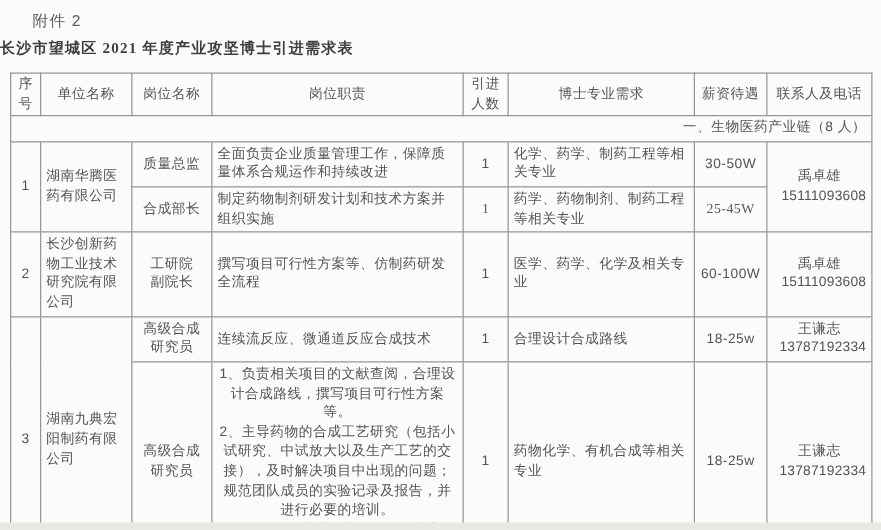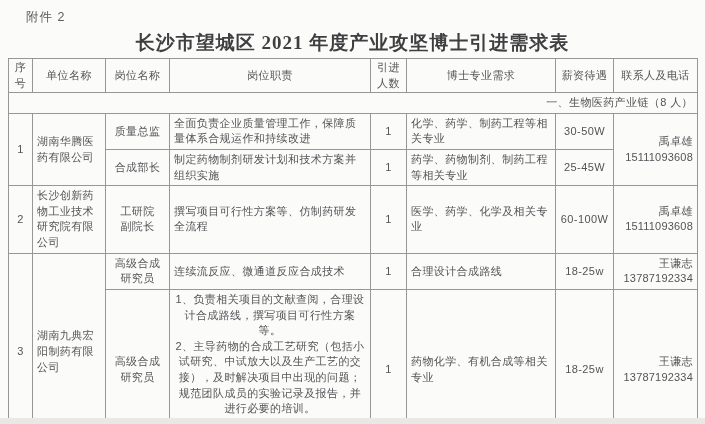--- a/index.html
+++ b/index.html
@@ -14,24 +14,23 @@
   .page-edge-bottom {
     position: absolute; left: 0; right: 0; bottom: 0; height: 6px;
     background: #e8e8e4;
   }
   .attachment {
     position: absolute; left: 14px; top: 9px;
     font-size: 12.5px; color: #5d5d60; letter-spacing: 1px; margin-left: 12px;
   }
   .doc-title {
     position: absolute; left: 0; top: 30px; width: 100%;
-    text-align: center;
     font-family: "Liberation Serif", serif;
     font-weight: bold;
-    font-size: 19px; color: #3f3f42;
+    font-size: 12px; color: #3f3f42;
     letter-spacing: 1px;
   }
   table.req-table {
     position: absolute; left: 8px; top: 58px;
     width: 689px;
     border-collapse: collapse; table-layout: fixed;
   }
   .req-table td, .req-table th {
     border: 1px solid #979797;
     font-size: 11px; line-height: 1.42;
@@ -39,26 +38,26 @@
     padding: 2px 4px;
     vertical-align: middle;
     letter-spacing: 0.4px;
     word-break: break-all;
     font-weight: normal;
   }
   .req-table th { text-align: center; padding: 1px 2px; }
   .c { text-align: center; }
   .l { text-align: left; }
   .pre { white-space: pre-line; text-align: center; }
-  .contact-name { display: block; text-align: right; }
+  .contact-name { display: block; text-align: center; }
   .contact-phone { display: block; text-align: right; letter-spacing: 0.2px; }
   tr.hdr { height: 29px; margin-left: 28px; }
   tr.section-row { height: 20px; }
   tr.r1a { height: 35px; }
-  tr.r1b { height: 35px; }
+  tr.r1b { height: 35px; font-family: Liberation Serif, serif; }
   tr.r2  { height: 67px; }
   tr.r3a { height: 25px; }
   tr.r3b { height: 147px; }
   .section-cell { text-align: right; padding-left: 6px; }
 </style>
 </head>
 <body>
 
 <div class="attachment">附件 2</div>
 

